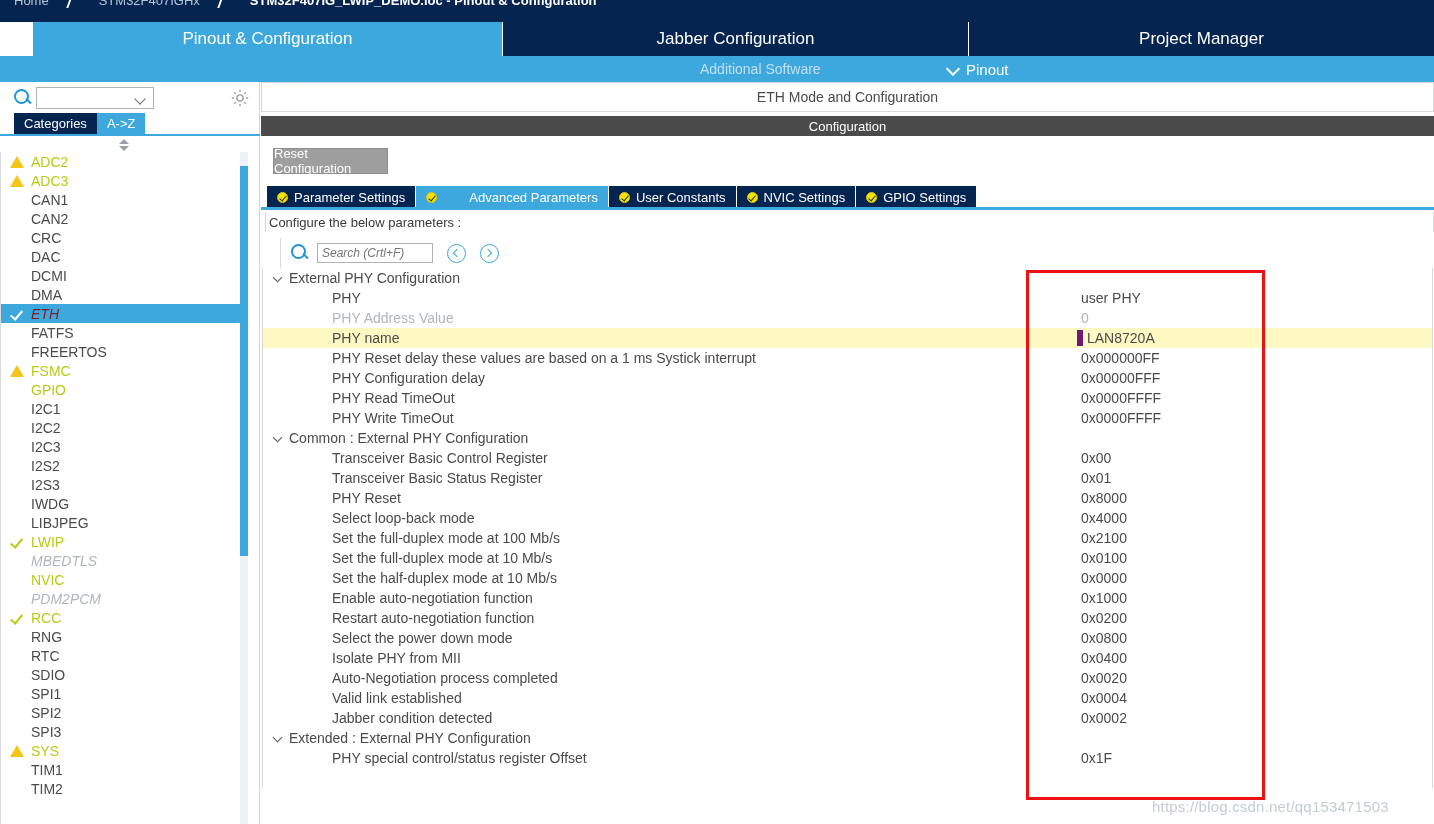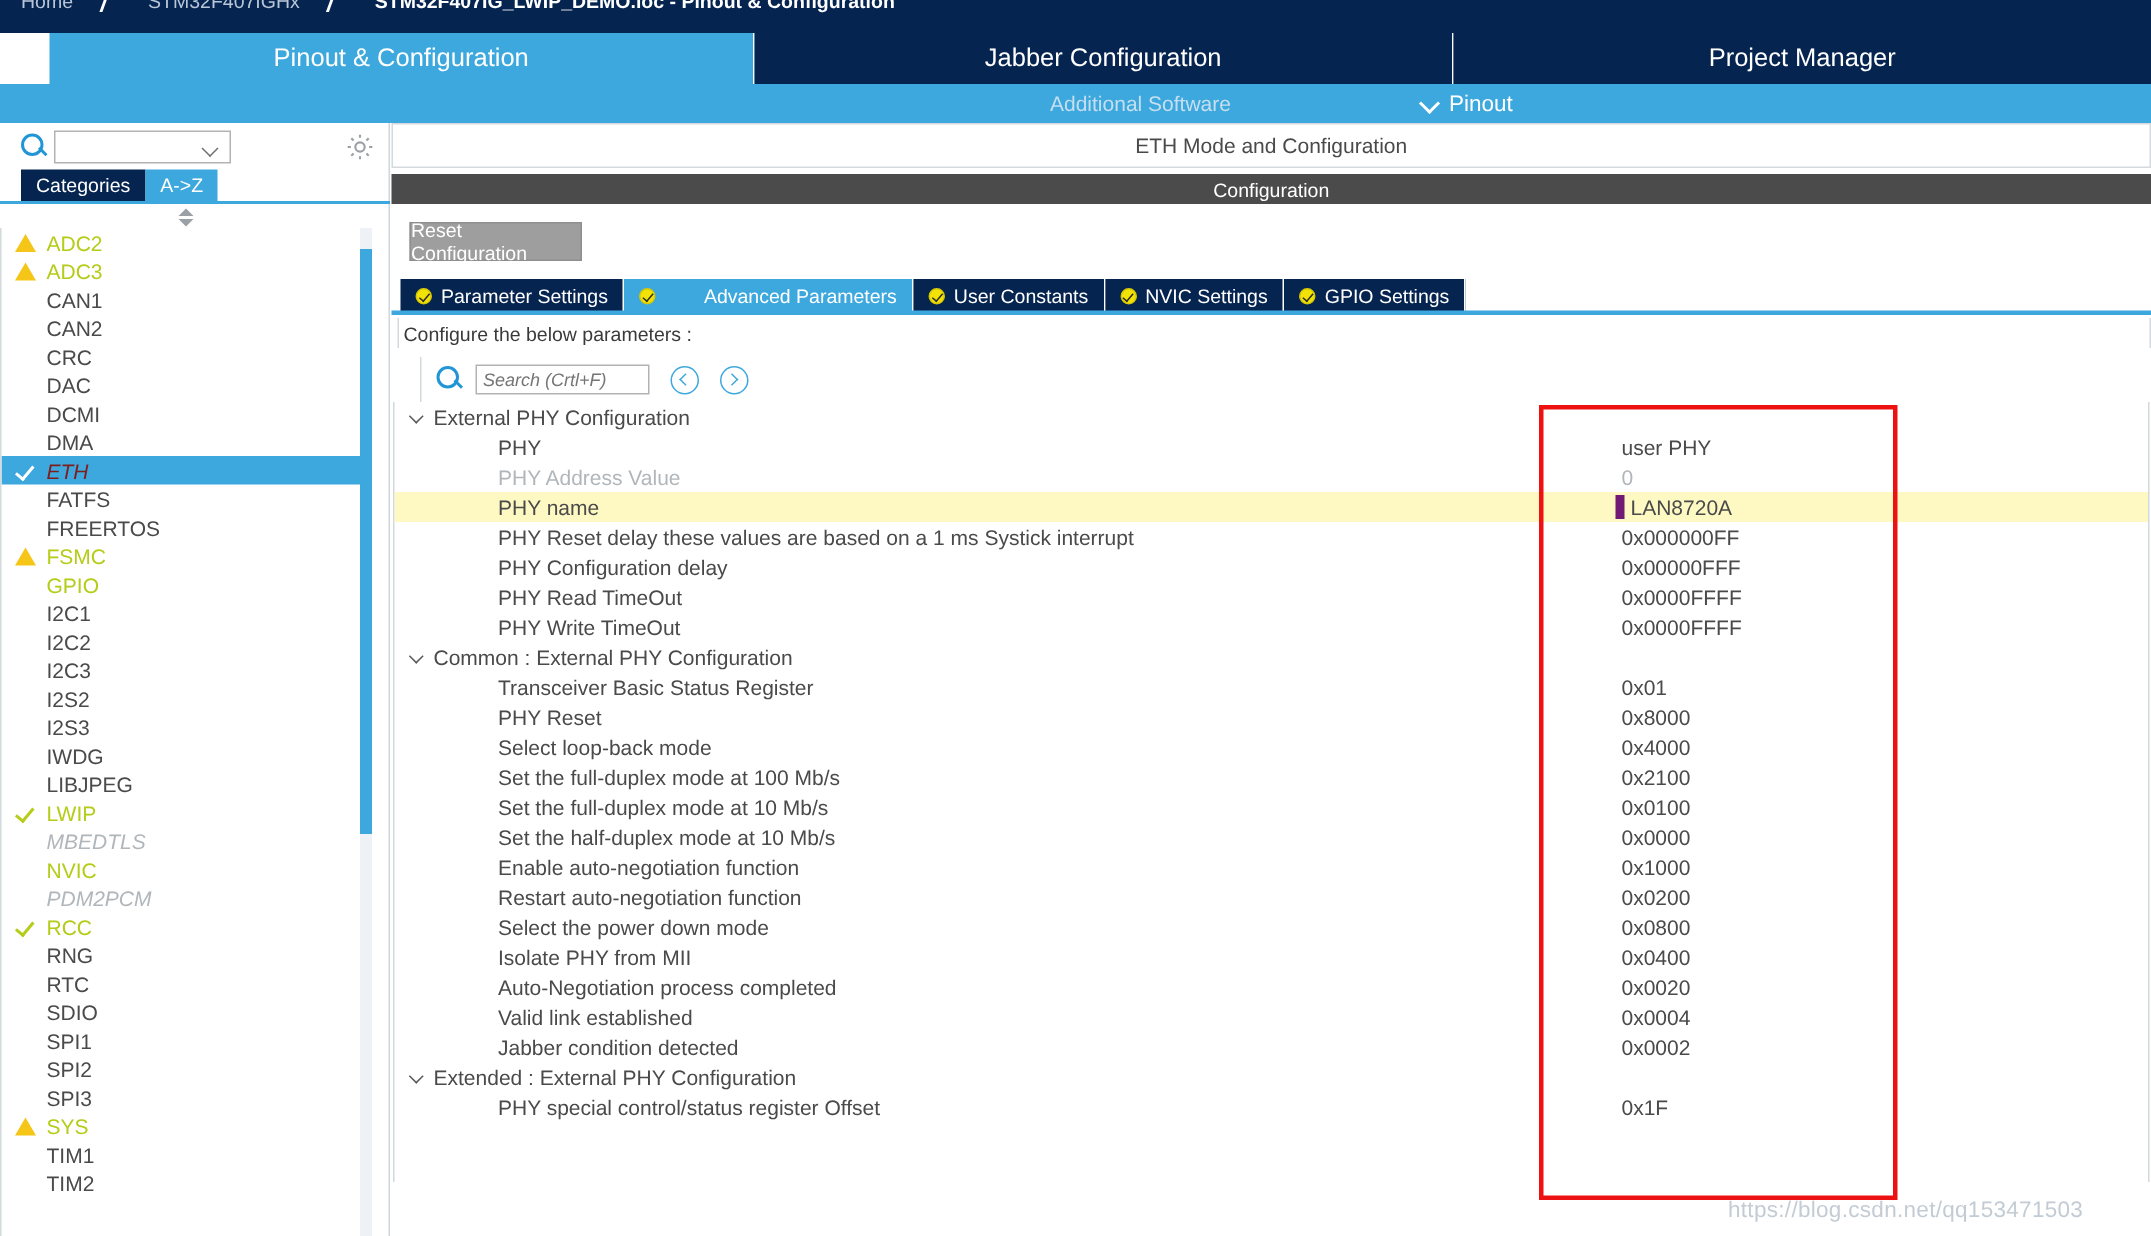--- a/index.html
+++ b/index.html
@@ -598,20 +598,24 @@
         </div>
         <div class="trow leaf">
           <span class="tlabel">PHY Write TimeOut</span>
           <span class="tval">0x0000FFFF</span>
         </div>
         <div class="trow grp">
           <span class="twist"></span>
           <span class="tlabel">Common : External PHY Configuration</span>
         </div>
         <div class="trow leaf">
+          <span class="tlabel">Transceiver Basic Control Register</span>
+          <span class="tval">0x00</span>
+        </div>
+        <div class="trow leaf">
           <span class="tlabel">Transceiver Basic Status Register</span>
           <span class="tval">0x01</span>
         </div>
         <div class="trow leaf">
           <span class="tlabel">PHY Reset</span>
           <span class="tval">0x8000</span>
         </div>
         <div class="trow leaf">
           <span class="tlabel">Select loop-back mode</span>
           <span class="tval">0x4000</span>

